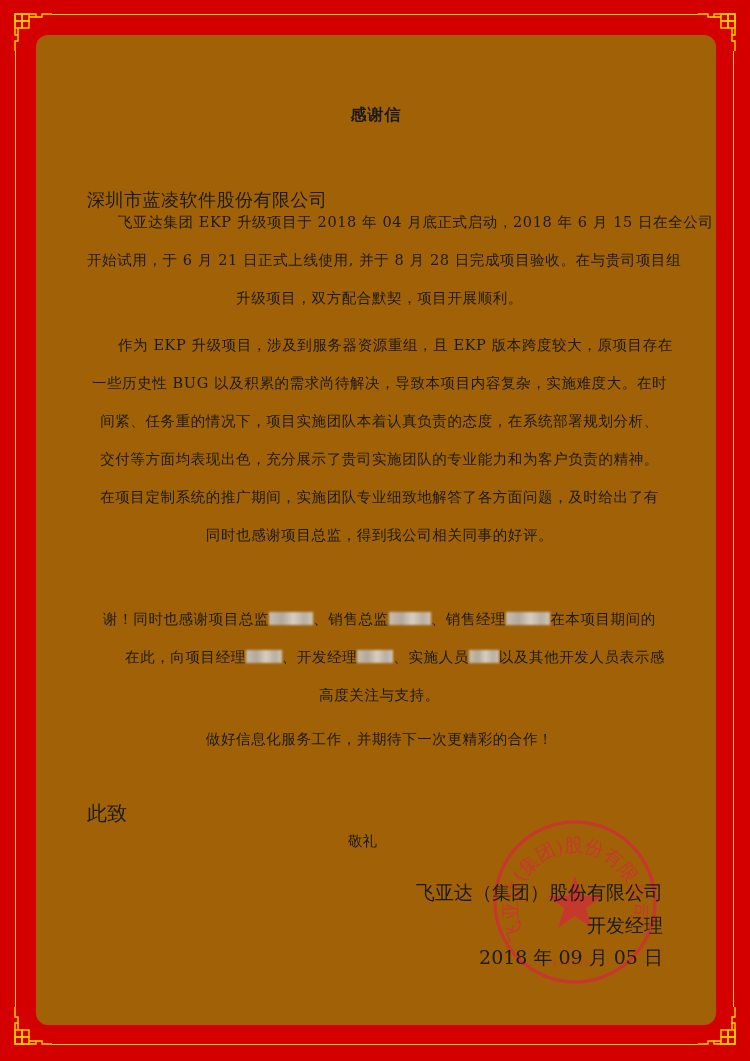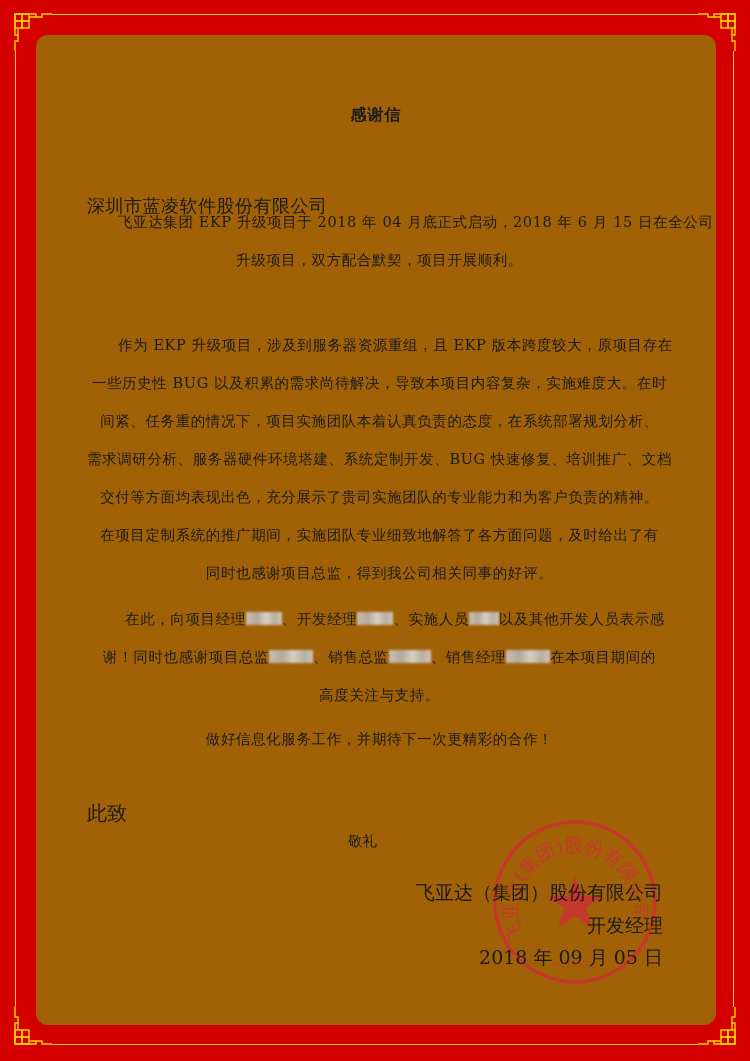--- a/index.html
+++ b/index.html
@@ -29,21 +29,21 @@
     .content {
       position: absolute; left: 0; top: 0; width: 100%; height: 100%;
       color: #1a1a1a;
     }
     .title {
       position: absolute; left: 0; width: 100%; top: 70px; text-align: center;
       font-family: "DejaVu Sans", sans-serif; font-weight: bold; font-size: 16px;
       letter-spacing: 1px;
     }
     .recipient {
-      position: absolute; left: 51px; top: 159px; font-size: 18px;
+      position: absolute; left: 51px; top: 153px; font-size: 18px;
       font-family: "DejaVu Sans", sans-serif; letter-spacing: 0.5px;
     }
     .para {
       position: absolute; left: 51px; width: 585px; font-size: 14.5px;
       line-height: 38px; letter-spacing: 0.6px;
     }
     .para .line { display: block; white-space: nowrap; text-align: center; }
     .indent { padding-left: 31px; }
     .blur {
       display: inline-block; height: 13px; vertical-align: -1px;
@@ -117,39 +117,39 @@
 
 <div class="page">
   <div class="content">
 
     <div class="title">感谢信</div>
 
     <div class="recipient">深圳市蓝凌软件股份有限公司</div>
 
     <div class="para" style="top:168px">
       <span class="line indent">飞亚达集团 EKP 升级项目于 2018 年 04 月底正式启动，2018 年 6 月 15 日在全公司</span>
+      <span class="line">开始试用，于 6 月 21 日正式上线使用, 并于 8 月 28 日完成项目验收。在与贵司项目组</span>
       <span class="line">升级项目，双方配合默契，项目开展顺利。</span>
     </div>
 
     <div class="para" style="top:291px">
       <span class="line indent">作为 EKP 升级项目，涉及到服务器资源重组，且 EKP 版本跨度较大，原项目存在</span>
       <span class="line">一些历史性 BUG 以及积累的需求尚待解决，导致本项目内容复杂，实施难度大。在时</span>
       <span class="line">间紧、任务重的情况下，项目实施团队本着认真负责的态度，在系统部署规划分析、</span>
-      <span class="line">需求调研分析、服务器硬件环境塔建、系统定制开发、BUG 快速修复、培训推广、文档</span>
       <span class="line">交付等方面均表现出色，充分展示了贵司实施团队的专业能力和为客户负责的精神。</span>
       <span class="line">在项目定制系统的推广期间，实施团队专业细致地解答了各方面问题，及时给出了有</span>
       <span class="line">同时也感谢项目总监，得到我公司相关同事的好评。</span>
     </div>
 
     <div class="para" style="top:565px">
+      <span class="line">
+        <span>谢！同时也感谢项目总监</span><span class="blur" style="width:44px"></span><span>、销售总监</span><span class="blur" style="width:42px"></span><span>、销售经理</span><span class="blur" style="width:44px"></span><span>在本项目期间的</span>
+      </span>
       <span class="line indent">
         <span>在此，向项目经理</span><span class="blur" style="width:36px"></span><span>、开发经理</span><span class="blur" style="width:36px"></span><span>、实施人员</span><span class="blur" style="width:30px"></span><span>以及其他开发人员表示感</span>
-      </span>
-      <span class="line">
-        <span>谢！同时也感谢项目总监</span><span class="blur" style="width:44px"></span><span>、销售总监</span><span class="blur" style="width:42px"></span><span>、销售经理</span><span class="blur" style="width:44px"></span><span>在本项目期间的</span>
       </span>
       <span class="line">高度关注与支持。</span>
     </div>
 
     <div class="para" style="top:685px">
       <span class="line">做好信息化服务工作，并期待下一次更精彩的合作！</span>
     </div>
 
     <div class="salute">此致</div>
     <div class="regards">敬礼</div>

